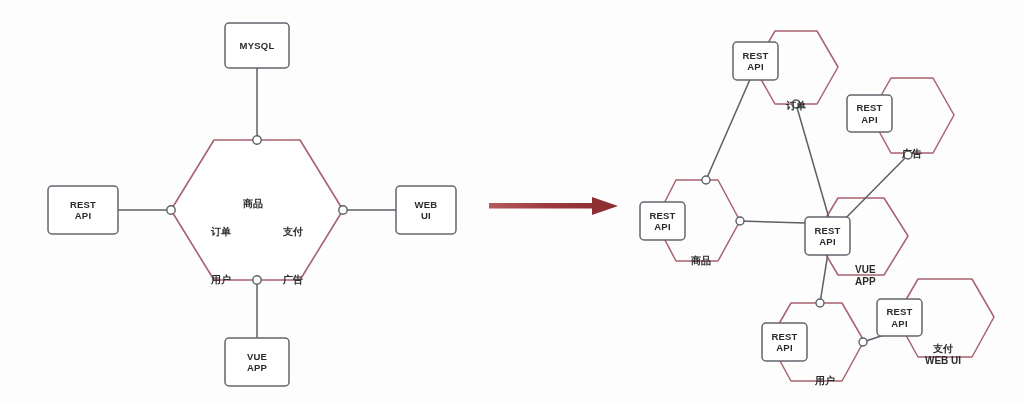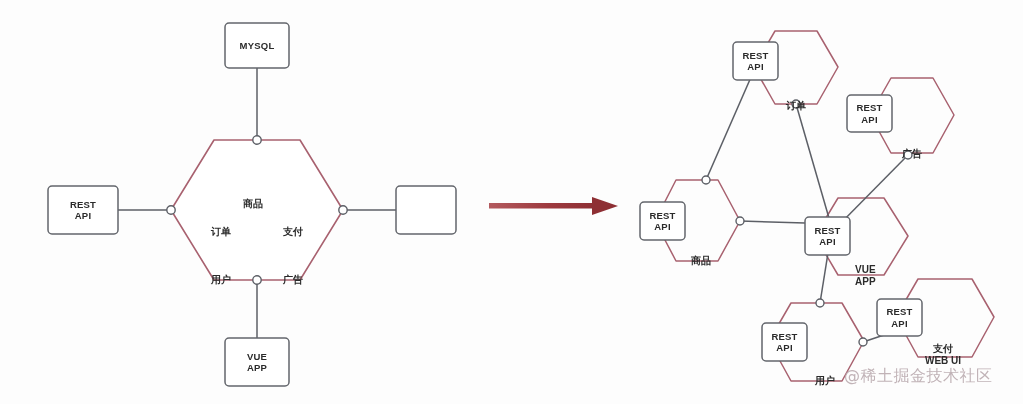--- a/index.html
+++ b/index.html
@@ -166,20 +166,24 @@
 
   <div class="boxlabel" style="left:225px; top:23px; width:64px; height:45px;">
     <span>MYSQL</span>
   </div>
 
   <div class="boxlabel" style="left:48px; top:186px; width:70px; height:48px;">
     <span>REST</span>
     <span>API</span>
   </div>
 
+  <div class="boxlabel" style="left:396px; top:186px; width:60px; height:48px;">
+    <span>WEB</span>
+    <span>UI</span>
+  </div>
 
   <div class="boxlabel" style="left:225px; top:338px; width:64px; height:48px;">
     <span>VUE</span>
     <span>APP</span>
   </div>
 
   <div class="hexlabel" style="left:243px; top:158px;">商品</div>
   <div class="hexlabel" style="left:211px; top:186px;">订单</div>
   <div class="hexlabel" style="left:283px; top:186px;">支付</div>
   <div class="hexlabel" style="left:211px; top:234px;">用户</div>
@@ -220,15 +224,14 @@
 
   <div class="boxlabel" style="left:877px; top:299px; width:45px; height:37px;">
     <span>REST</span>
     <span>API</span>
   </div>
   <div class="hexlabel" style="left:925px; top:303px; text-align:center;">
     <div>支付</div>
     <div>WEB UI</div>
   </div>
 
-  <div class="watermark" style="left:844px; top:366px;">@稀土掘金技术社区</div>
 
 </div>
 
 </body></html>

